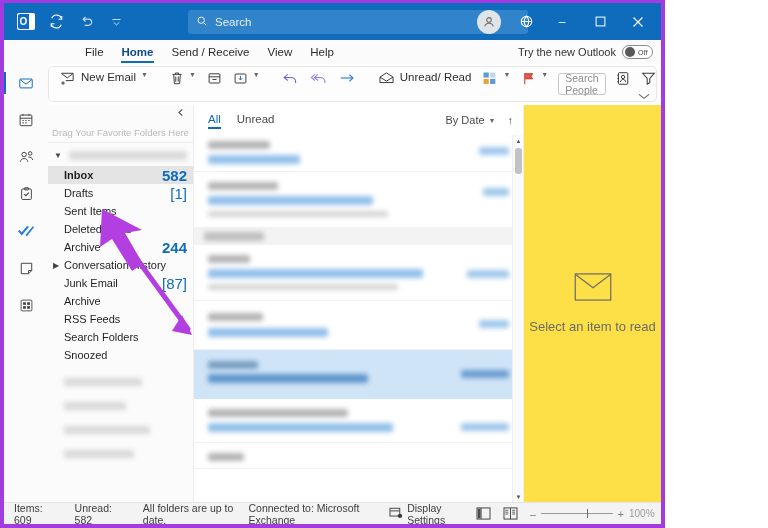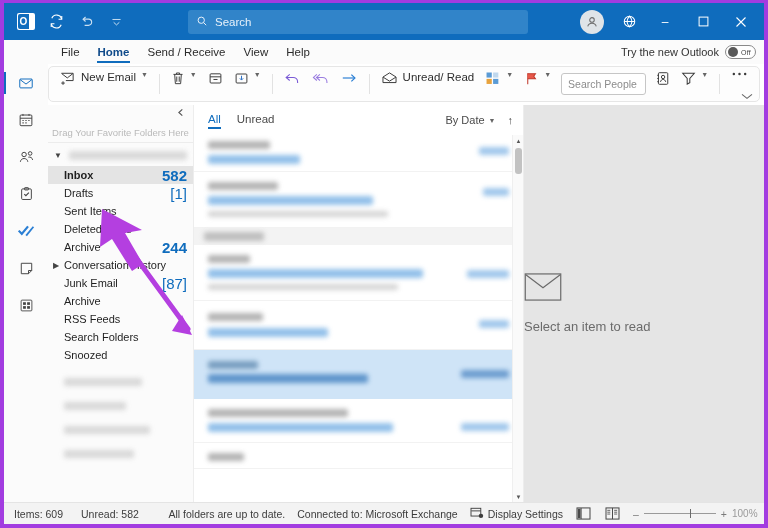--- a/index.html
+++ b/index.html
@@ -4,21 +4,21 @@
 <style>
   * { box-sizing: border-box; margin: 0; padding: 0; }
   html, body {
     width: 768px; height: 528px;
     font-family: "Liberation Sans", sans-serif;
     background: #ffffff;
     overflow: hidden;
   }
   #app {
     position: relative;
-    width: 768px; height: 528px;
+    width: 665px; height: 528px;
     background: #a23ce0;
     padding: 3px 4px 4px 4px;
   }
   .window {
     position: relative;
     width: 100%; height: 100%;
     background: #ffffff;
     display: flex; flex-direction: column;
     overflow: hidden;
   }
@@ -95,21 +95,21 @@
     display: flex; align-items: center; justify-content: center;
     color: #ffffff; font-size: 12px;
   }
 
   
   .menubar {
     height: 24px;
     background: #fbfbfb;
     display: flex; align-items: center;
     flex: none;
-    padding-left: 48px;
+    padding-left: 72px;
     position: relative;
     border-bottom: 0;
   }
   .menu-item {
     font-size: 11.5px; color: #2b2b2b;
     padding: 0 9px; line-height: 24px; height: 24px;
     position: relative;
   }
   .menu-item.active { color: #0f4a8a; font-weight: 600; }
   .menu-item.active::after {
@@ -314,23 +314,23 @@
   }
   .sb-thumb {
     position: absolute; left: 2px; width: 7px;
     background: #c2c2c2; border-radius: 3px;
   }
 
   
   .readpane {
     flex: 1; min-width: 0;
     border-left: 1px solid #ededed;
-    display: flex; justify-content: center;
+    display: flex; align-items: center; justify-content: center;
     flex-direction: column; gap: 14px;
-    background: #e5e5e5;
+    background: #fde047;
   }
   .read-text { font-size: 13px; color: #6b6b6b; }
 
   
   .statusbar {
     height: 22px; flex: none;
     background: #f3f3f3;
     border-top: 1px solid #e4e4e4;
     display: flex; align-items: center;
     font-size: 10.5px; color: #3c3c3c;

